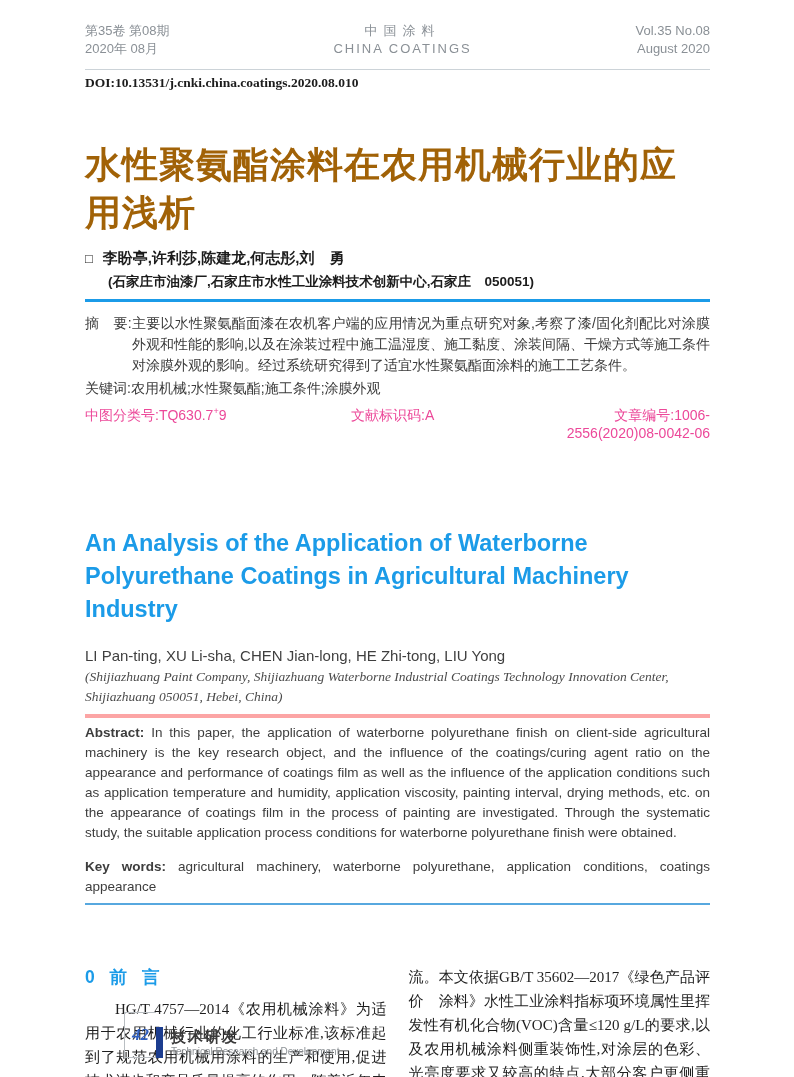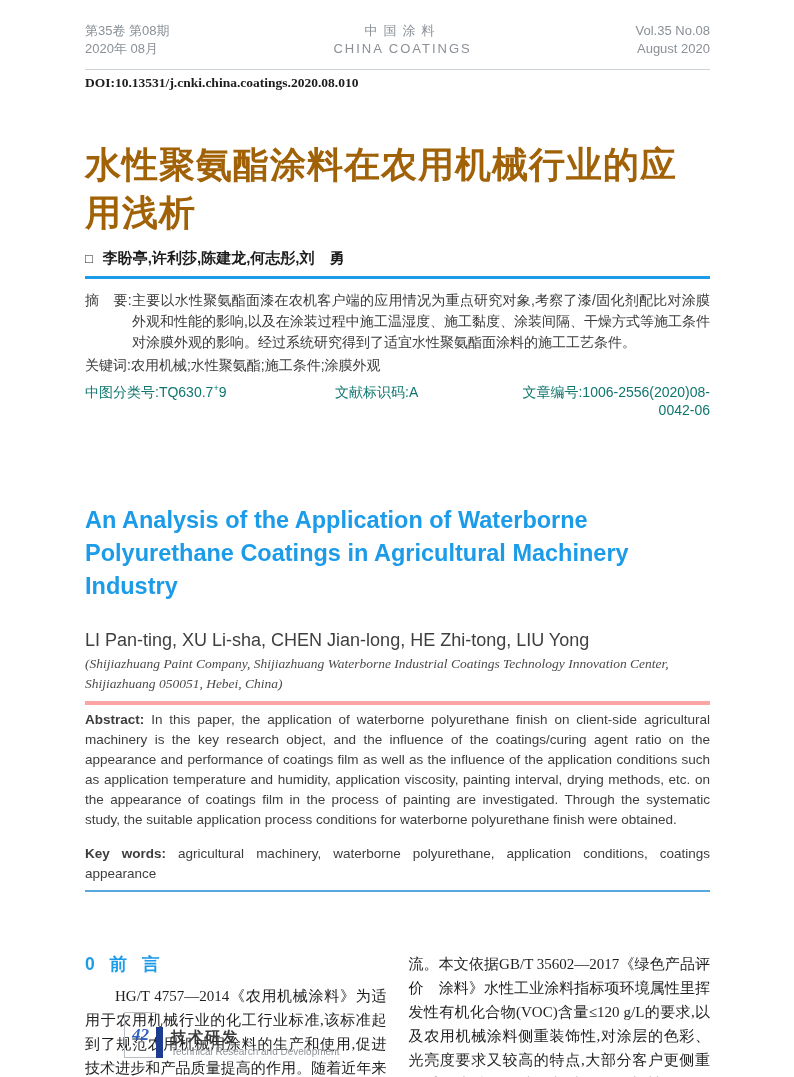--- a/index.html
+++ b/index.html
@@ -24,28 +24,28 @@
     line-height:1.31;letter-spacing:1px;}
   .authors-row{margin-top:13px;font-size:15px;font-weight:bold;color:#1c1c1c;
     display:flex;align-items:center;}
   .authors-row .marker{font-size:13px;margin-right:10px;color:#1c1c1c;}
   .affil-cn{margin-top:5px;padding-left:23px;font-size:13.5px;font-weight:bold;color:#1c1c1c;}
   .blue-rule{height:3px;background:#1b9be8;margin-top:8px;}
   
   .abs-cn{margin-top:11px;font-size:14px;color:#3a3a3a;line-height:21px;
     text-align:justify;padding-left:3.35em;text-indent:-3.35em;}
   .kw-cn{margin-top:4px;font-size:14px;color:#3a3a3a;}
-  .clc-row{margin-top:9px;display:flex;font-size:14px;color:#0f766e;}
+  .clc-row{margin-top:9px;display:flex;font-size:14px;color:#ec4899;gap:16px;}
   .clc-row .c1{width:40%;}
   .clc-row .c2{width:28%;}
   .clc-row .c3{flex:1;text-align:right;}
   sup{font-size:9px;vertical-align:super;line-height:0;}
   
   .title-en{margin-top:86px;color:#1b9be8;font-size:23.5px;font-weight:bold;line-height:1.42;}
-  .authors-en{margin-top:26px;font-size:18px;color:#3f3f3f;}
+  .authors-en{margin-top:20px;font-size:15px;color:#3f3f3f;}
   .affil-en{margin-top:3px;font-family:"Liberation Serif","DejaVu Serif",serif;
     font-style:italic;font-size:13.5px;color:#4a4a4a;line-height:1.5;}
   .abs-box{margin-top:7px;border-top:4px solid #fca5a5;border-bottom:2px solid #57a8df;
     padding:5px 0 6px;font-family:Liberation Sans, sans-serif;
     font-size:13.5px;line-height:20px;color:#3d3d3d;text-align:justify;}
   .abs-box .lbl{font-weight:bold;}
   .kw-en{margin-top:14px;}
   
   .body-cols{margin-top:60px;display:flex;gap:22px;}
   .col{flex:1;min-width:0;}
@@ -84,20 +84,21 @@
   </div>
 
   <div class="doi">DOI:10.13531/j.cnki.china.coatings.2020.08.010</div>
 
   <h1 class="title-cn" style="margin:50px 0 0;">水性聚氨酯涂料在农用机械行业的应用浅析</h1>
 
   <div class="authors-row">
     <span class="marker">□</span>
     <span>李盼亭,许利莎,陈建龙,何志彤,刘　勇</span>
   </div>
+  <div class="affil-cn">(石家庄市油漆厂,石家庄市水性工业涂料技术创新中心,石家庄　050051)</div>
 
   <div class="blue-rule"></div>
 
   <p class="abs-cn" style="margin:11px 0 0;"><span class="lbl">摘　要:</span><span>主要以水性聚氨酯面漆在农机客户端的应用情况为重点研究对象,考察了漆/固化剂配比对涂膜外观和性能的影响,以及在涂装过程中施工温湿度、施工黏度、涂装间隔、干燥方式等施工条件对涂膜外观的影响。经过系统研究得到了适宜水性聚氨酯面涂料的施工工艺条件。</span></p>
 
   <p class="kw-cn" style="margin:4px 0 0;"><span>关键词:</span><span>农用机械;水性聚氨酯;施工条件;涂膜外观</span></p>
 
   <div class="clc-row">
     <span class="c1"><span>中图分类号:TQ630.7</span><sup>+</sup><span>9</span></span>
     <span class="c2">文献标识码:A</span>

